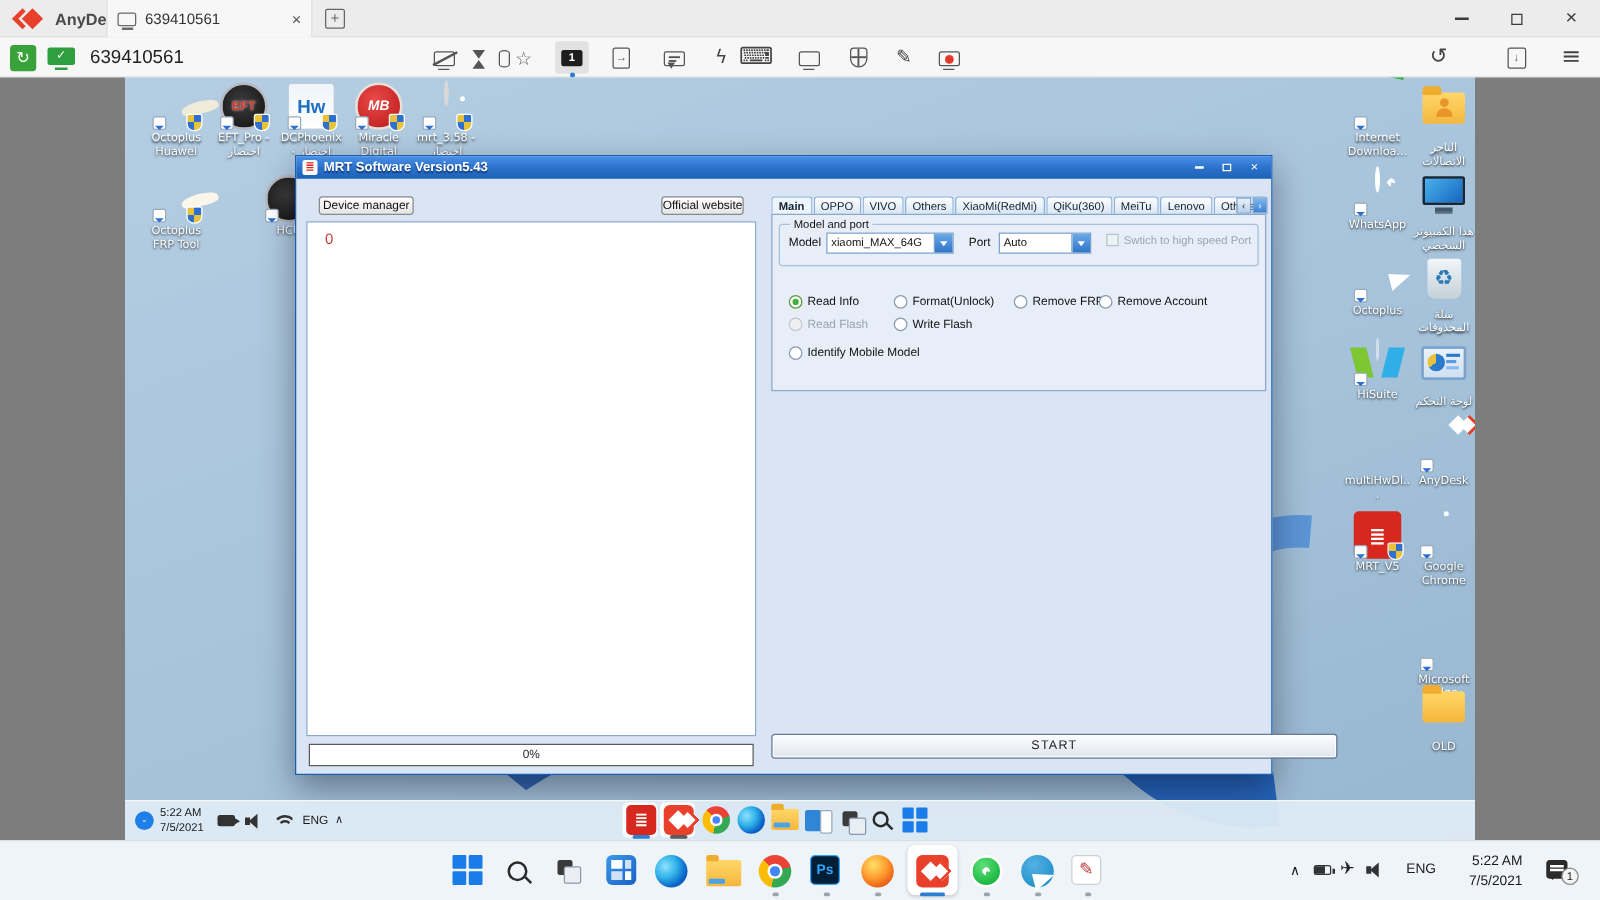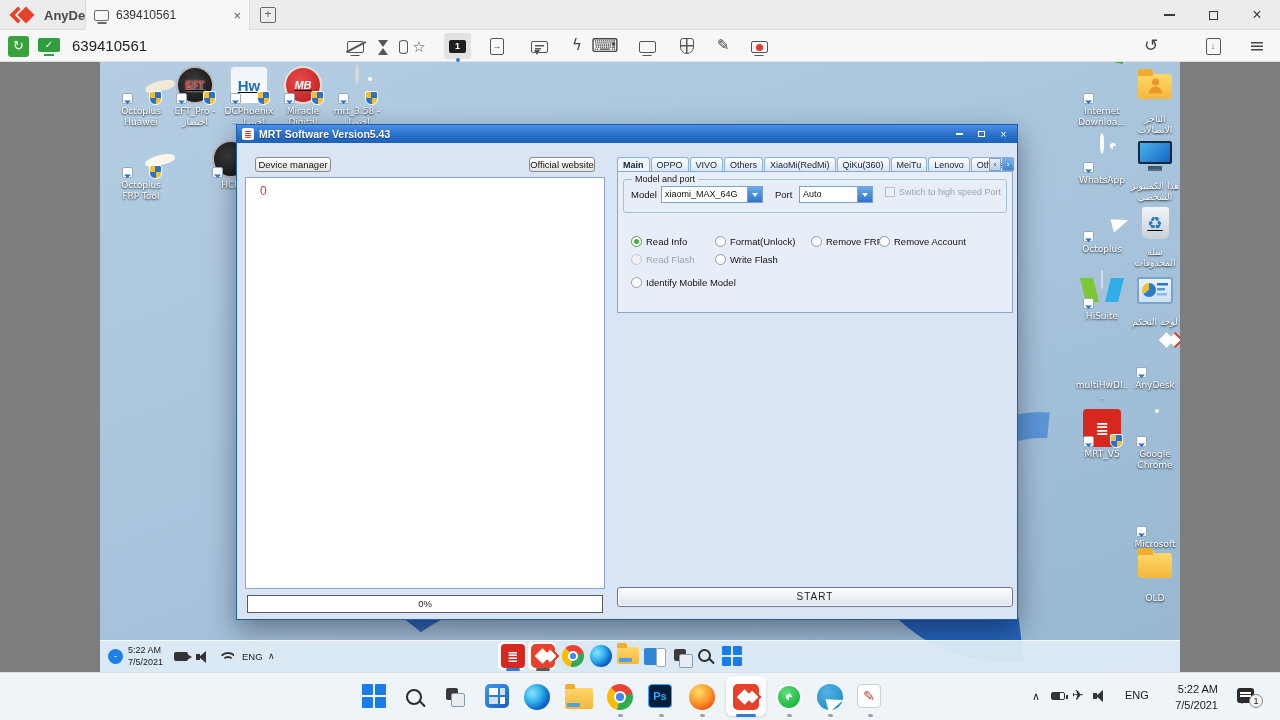--- a/index.html
+++ b/index.html
@@ -54,21 +54,21 @@
   .book { width:15px; height:17px; border:1.5px solid #555; border-radius:2px; display:flex; align-items:center; justify-content:center; font-size:9px; color:#555; }
 
   
   .letterbox { top:62px; width:100px; height:610px; background:#7d7d7d; }
   .desktop { left:100px; top:62px; width:1080px; height:610px; background:linear-gradient(160deg,#b4cde2 0%, #a6c3db 55%, #97b6d0 100%); overflow:hidden; }
   .bloom-arc1 { left:750px; top:290px; width:310px; height:310px; border:44px solid transparent; border-left-color:#0b3f8e; border-bottom-color:#1256b4; border-radius:50%; transform:rotate(38deg); opacity:.85; }
   .bloom-arc2 { left:250px; top:470px; width:620px; height:260px; border:30px solid transparent; border-top-color:#0c49a4; border-radius:50%; transform:rotate(-6deg); opacity:.75; }
   .bloom-arc3 { left:830px; top:350px; width:220px; height:220px; border:26px solid transparent; border-left-color:#2f7ad6; border-radius:50%; transform:rotate(50deg); opacity:.6; }
 
   .dicon { position:absolute; width:54px; text-align:center; cursor:default; }
-  .dimg { width:38px; height:38px; margin:0 auto 2px auto; position:relative;text-decoration:underline; }
+  .dimg { width:38px; height:38px; margin:0 auto 2px auto; position:relative; }
   .dlabel { font-family:"DejaVu Sans", sans-serif; font-size:9px; color:#fff; line-height:1.2; text-shadow:0 1px 2px rgba(0,0,0,.9); word-wrap:break-word; }
   .sc-arrow { position:absolute; left:0; bottom:0; width:11px; height:11px; background:#fff; border:1px solid #9ab; border-radius:2px; }
   .sc-arrow::after { content:""; position:absolute; left:2px; top:4px; border-left:5px solid transparent; border-bottom:5px solid #2d6fd2; transform:rotate(45deg); }
   .uac { position:absolute; right:-2px; bottom:-1px; width:13px; height:14px; border-radius:2px 2px 6px 6px;
     background:conic-gradient(#2f6fd0 0 25%, #e8c23a 0 50%, #2f6fd0 0 75%, #e8c23a 0 100%); border:1px solid #fff; }
 
   .octp { width:100%; height:100%; background:linear-gradient(135deg,#9a5ae0,#6a2fb0); border-radius:7px; position:relative; overflow:hidden; }
   .octp::after { content:""; position:absolute; left:4px; top:15px; width:30px; height:10px; background:#f0ead8; border-radius:60% 60% 40% 40%; transform:rotate(-14deg); }
   .octy { width:100%; height:100%; background:linear-gradient(135deg,#f0d43a,#d4a81f); border-radius:7px; position:relative; overflow:hidden; }
   .octy::after { content:""; position:absolute; left:4px; top:15px; width:30px; height:10px; background:#faf6ea; border-radius:60% 60% 40% 40%; transform:rotate(-14deg); }
@@ -138,21 +138,21 @@
   .combo::after { content:""; position:absolute; right:0; top:0; width:14px; height:100%; background:linear-gradient(#6aaae8,#2f74c8); border-left:1px solid #7aa2cc; }
   .combo::before { content:""; position:absolute; right:4px; top:6px; border-left:3px solid transparent; border-right:3px solid transparent; border-top:4px solid #fff; z-index:2; }
   .chk { position:absolute; display:flex; align-items:center; gap:4px; font-size:9px; color:#9aa4b2; }
   .chk .box { width:10px; height:10px; background:#eef2f6; border:1px solid #b5c2d2; flex:none; }
   .opt { position:absolute; display:flex; align-items:center; gap:4px; font-size:9.5px; color:#111; height:13px; }
   .opt.dis { color:#9aa4b2; }
   .radio { width:11px; height:11px; border-radius:50%; background:#fff; border:1px solid #8a9aae; position:relative; flex:none; }
   .radio.sel { border-color:#5a9a3c; }
   .radio.sel::after { content:""; position:absolute; inset:2px; border-radius:50%; background:#3faf3f; }
   .radio.dis { background:#f0f0f0; border-color:#c0c8d2; }
-  .start-btn { position:absolute; left:380px; top:462px; width:396px; height:20px; background:linear-gradient(#fdfdfe,#dfe5ee); border:1px solid #6a7a96; border-radius:3px; box-shadow:inset 0 0 0 1px #fff; font-size:10px; color:#222; text-align:center; line-height:18px; letter-spacing:1px; }
+  .start-btn { position:absolute; left:380px; top:462px; width:453px; height:20px; background:linear-gradient(#fdfdfe,#dfe5ee); border:1px solid #6a7a96; border-radius:3px; box-shadow:inset 0 0 0 1px #fff; font-size:10px; color:#222; text-align:center; line-height:18px; letter-spacing:1px; }
 
   
   .r-taskbar { position:absolute; left:0; top:578px; width:1080px; height:32px; background:rgba(222,235,245,.95); border-top:1px solid rgba(255,255,255,.7); }
   .r-clock { position:absolute; left:28px; top:4px; font-size:9px; color:#1a1a1a; line-height:1.3; }
   .blue-dot-badge { position:absolute; left:8px; top:8px; width:15px; height:15px; border-radius:50%; background:#1f7ee8; color:#fff; font-size:9px; text-align:center; line-height:15px; }
   .tray-ico { position:absolute; top:9px; color:#222; }
   .cam { width:14px; height:9px; background:#333; border-radius:2px; position:relative; }
   .cam::after { content:""; position:absolute; right:-4px; top:1.5px; border-top:3px solid transparent; border-bottom:3px solid transparent; border-left:5px solid #333; }
   .spk { position:relative; width:14px; height:12px; }
   .spk::before { content:""; position:absolute; left:0; top:3px; width:4px; height:6px; background:#333; }

